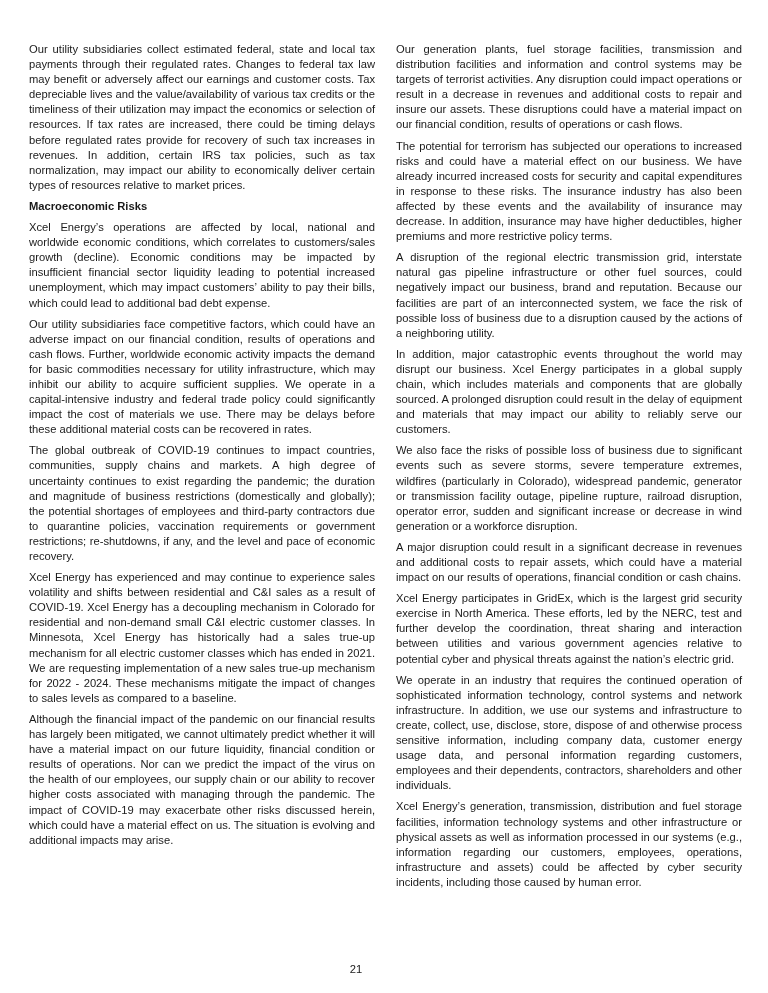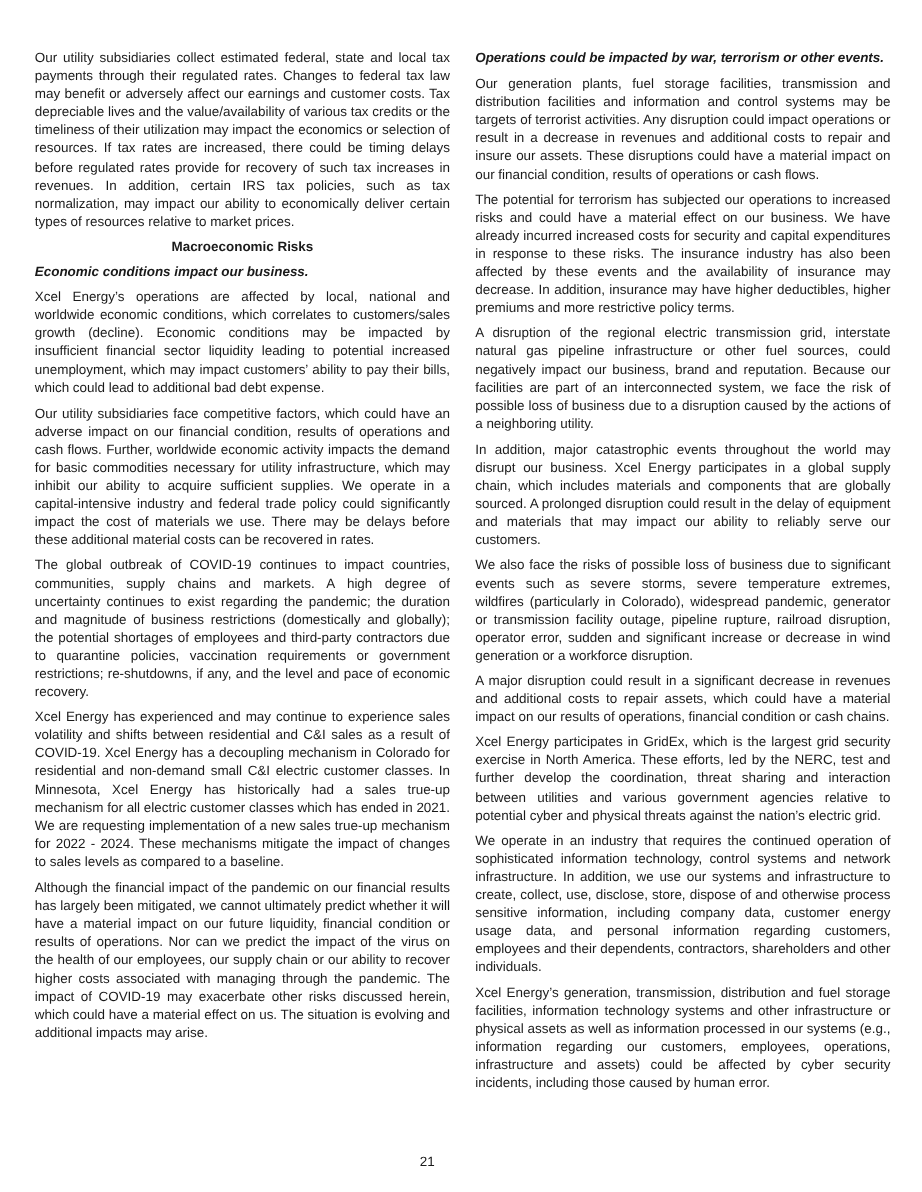--- a/index.html
+++ b/index.html
@@ -2,40 +2,38 @@
 <html><head>
 <meta charset="utf-8">
 <style>
   html, body { margin: 0; padding: 0; background: #ffffff; }
   body { width: 768px; height: 993px; position: relative; overflow: hidden;
          font-family: "Liberation Sans", sans-serif; color: #1a1a1a; }
   .col { position: absolute; top: 42px; width: 346px; font-size: 11.2px; line-height: 15.1px; }
   .col-left { left: 29px; }
   .col-right { left: 396px; }
   .h-italic { font-weight: bold; font-style: italic; text-align: justify; margin: 0 0 6px 0; }
-  .h-plain { font-weight: bold; margin: 0 0 6px 0; text-align: center; }
+  .h-plain { font-weight: bold; margin: 0 0 6px 0; }
   p.body { margin: 0 0 6px 0; text-align: justify; }
   .page-num { position: absolute; top: 963px; left: 0; width: 712px; text-align: center; font-size: 11.2px; }
 </style>
 </head>
 <body>
 
 <div class="col col-left">
   <p class="body">Our utility subsidiaries collect estimated federal, state and local tax payments through their regulated rates. Changes to federal tax law may benefit or adversely affect our earnings and customer costs. Tax depreciable lives and the value/availability of various tax credits or the timeliness of their utilization may impact the economics or selection of resources. If tax rates are increased, there could be timing delays before regulated rates provide for recovery of such tax increases in revenues. In addition, certain IRS tax policies, such as tax normalization, may impact our ability to economically deliver certain types of resources relative to market prices.</p>
   <div class="h-plain">Macroeconomic Risks</div>
-  <div class="h-italic">Economic conditions impact our business.</div>
   <p class="body">Xcel Energy’s operations are affected by local, national and worldwide economic conditions, which correlates to customers/sales growth (decline). Economic conditions may be impacted by insufficient financial sector liquidity leading to potential increased unemployment, which may impact customers’ ability to pay their bills, which could lead to additional bad debt expense.</p>
   <p class="body">Our utility subsidiaries face competitive factors, which could have an adverse impact on our financial condition, results of operations and cash flows. Further, worldwide economic activity impacts the demand for basic commodities necessary for utility infrastructure, which may inhibit our ability to acquire sufficient supplies. We operate in a capital-intensive industry and federal trade policy could significantly impact the cost of materials we use. There may be delays before these additional material costs can be recovered in rates.</p>
   <p class="body">The global outbreak of COVID-19 continues to impact countries, communities, supply chains and markets. A high degree of uncertainty continues to exist regarding the pandemic; the duration and magnitude of business restrictions (domestically and globally); the potential shortages of employees and third-party contractors due to quarantine policies, vaccination requirements or government restrictions; re-shutdowns, if any, and the level and pace of economic recovery.</p>
   <p class="body">Xcel Energy has experienced and may continue to experience sales volatility and shifts between residential and C&amp;I sales as a result of COVID-19. Xcel Energy has a decoupling mechanism in Colorado for residential and non-demand small C&amp;I electric customer classes. In Minnesota, Xcel Energy has historically had a sales true-up mechanism for all electric customer classes which has ended in 2021. We are requesting implementation of a new sales true-up mechanism for 2022 - 2024. These mechanisms mitigate the impact of changes to sales levels as compared to a baseline.</p>
   <p class="body">Although the financial impact of the pandemic on our financial results has largely been mitigated, we cannot ultimately predict whether it will have a material impact on our future liquidity, financial condition or results of operations. Nor can we predict the impact of the virus on the health of our employees, our supply chain or our ability to recover higher costs associated with managing through the pandemic. The impact of COVID-19 may exacerbate other risks discussed herein, which could have a material effect on us. The situation is evolving and additional impacts may arise.</p>
 </div>
 
 <div class="col col-right">
-  <div class="h-italic">Operations could be impacted by war, terrorism or other events.</div>
   <p class="body">Our generation plants, fuel storage facilities, transmission and distribution facilities and information and control systems may be targets of terrorist activities. Any disruption could impact operations or result in a decrease in revenues and additional costs to repair and insure our assets. These disruptions could have a material impact on our financial condition, results of operations or cash flows.</p>
   <p class="body">The potential for terrorism has subjected our operations to increased risks and could have a material effect on our business. We have already incurred increased costs for security and capital expenditures in response to these risks. The insurance industry has also been affected by these events and the availability of insurance may decrease. In addition, insurance may have higher deductibles, higher premiums and more restrictive policy terms.</p>
   <p class="body">A disruption of the regional electric transmission grid, interstate natural gas pipeline infrastructure or other fuel sources, could negatively impact our business, brand and reputation. Because our facilities are part of an interconnected system, we face the risk of possible loss of business due to a disruption caused by the actions of a neighboring utility.</p>
   <p class="body">In addition, major catastrophic events throughout the world may disrupt our business. Xcel Energy participates in a global supply chain, which includes materials and components that are globally sourced. A prolonged disruption could result in the delay of equipment and materials that may impact our ability to reliably serve our customers.</p>
   <p class="body">We also face the risks of possible loss of business due to significant events such as severe storms, severe temperature extremes, wildfires (particularly in Colorado), widespread pandemic, generator or transmission facility outage, pipeline rupture, railroad disruption, operator error, sudden and significant increase or decrease in wind generation or a workforce disruption.</p>
   <p class="body">A major disruption could result in a significant decrease in revenues and additional costs to repair assets, which could have a material impact on our results of operations, financial condition or cash chains.</p>
   <p class="body">Xcel Energy participates in GridEx, which is the largest grid security exercise in North America. These efforts, led by the NERC, test and further develop the coordination, threat sharing and interaction between utilities and various government agencies relative to potential cyber and physical threats against the nation’s electric grid.</p>
   <p class="body">We operate in an industry that requires the continued operation of sophisticated information technology, control systems and network infrastructure. In addition, we use our systems and infrastructure to create, collect, use, disclose, store, dispose of and otherwise process sensitive information, including company data, customer energy usage data, and personal information regarding customers, employees and their dependents, contractors, shareholders and other individuals.</p>
   <p class="body">Xcel Energy’s generation, transmission, distribution and fuel storage facilities, information technology systems and other infrastructure or physical assets as well as information processed in our systems (e.g., information regarding our customers, employees, operations, infrastructure and assets) could be affected by cyber security incidents, including those caused by human error.</p>
 </div>

